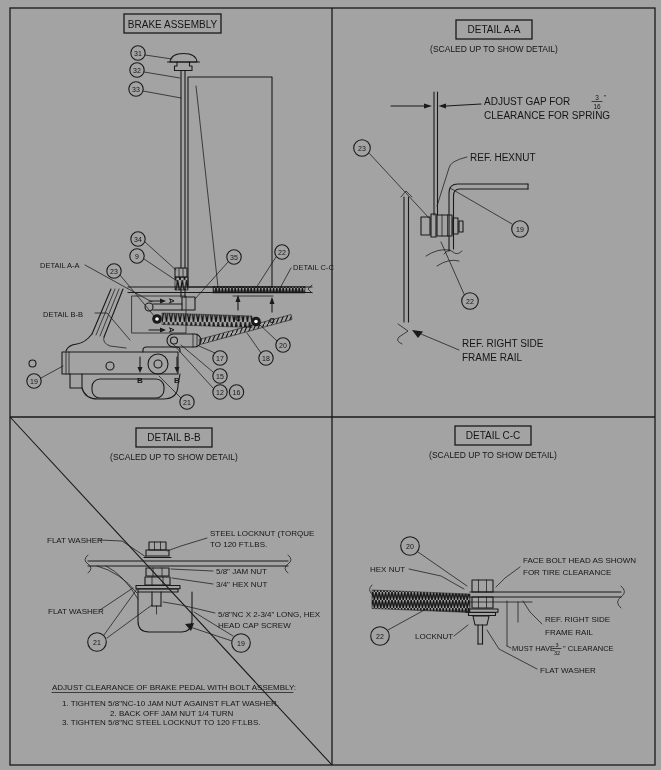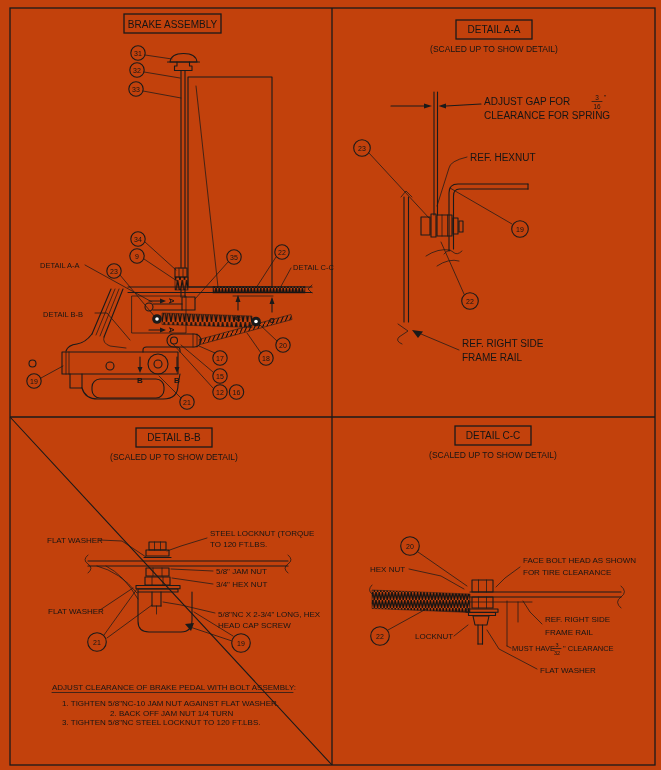--- a/index.html
+++ b/index.html
@@ -1,16 +1,16 @@
 <!DOCTYPE html>
 <html><head>
 <meta charset="utf-8">
 <style>
   html,body{margin:0;padding:0;background:#fff;}
-  .page{width:661px;height:770px;position:relative;background:#c2410c;}
+  .page{width:661px;height:770px;position:relative;background:#a3a3a3;}
   svg text{font-family:"Liberation Sans", sans-serif;fill:#151515;}
   .ln{fill:none;stroke:#1a1a1a;stroke-width:1.1;stroke-linecap:round;stroke-linejoin:round;}
   .lt{fill:none;stroke:#1a1a1a;stroke-width:0.75;stroke-linecap:round;stroke-linejoin:round;}
   .bx{fill:none;stroke:#1a1a1a;stroke-width:1.3;}
   .fillb{fill:#1a1a1a;stroke:none;}
   .t10{font-size:10px;}
   .t85{font-size:8.5px;}
   .t8{font-size:8px;}
   .t75{font-size:7.5px;}
   .t65{font-size:6.5px;}

